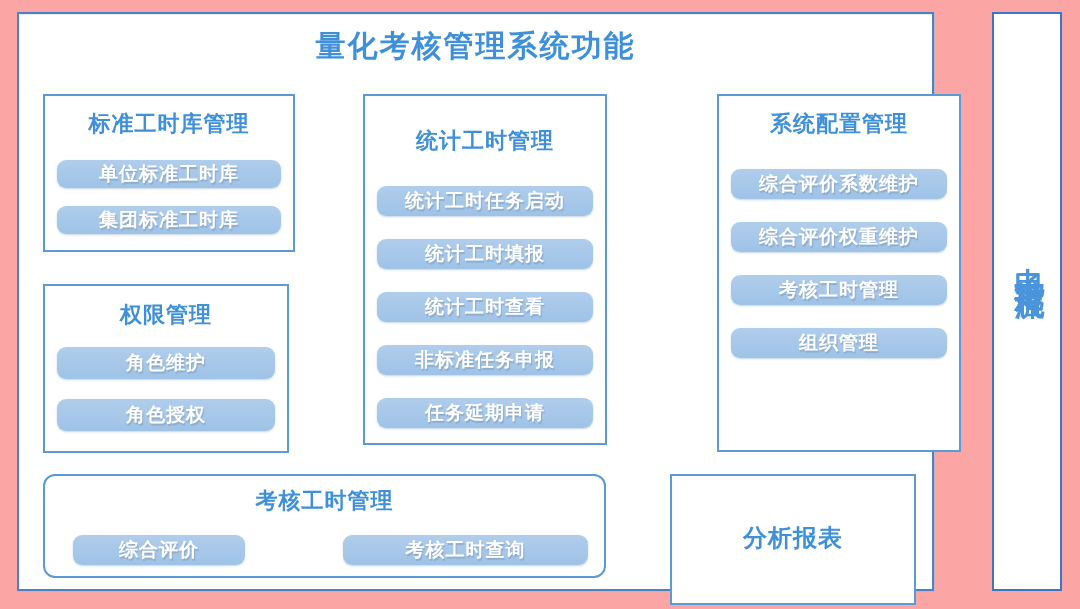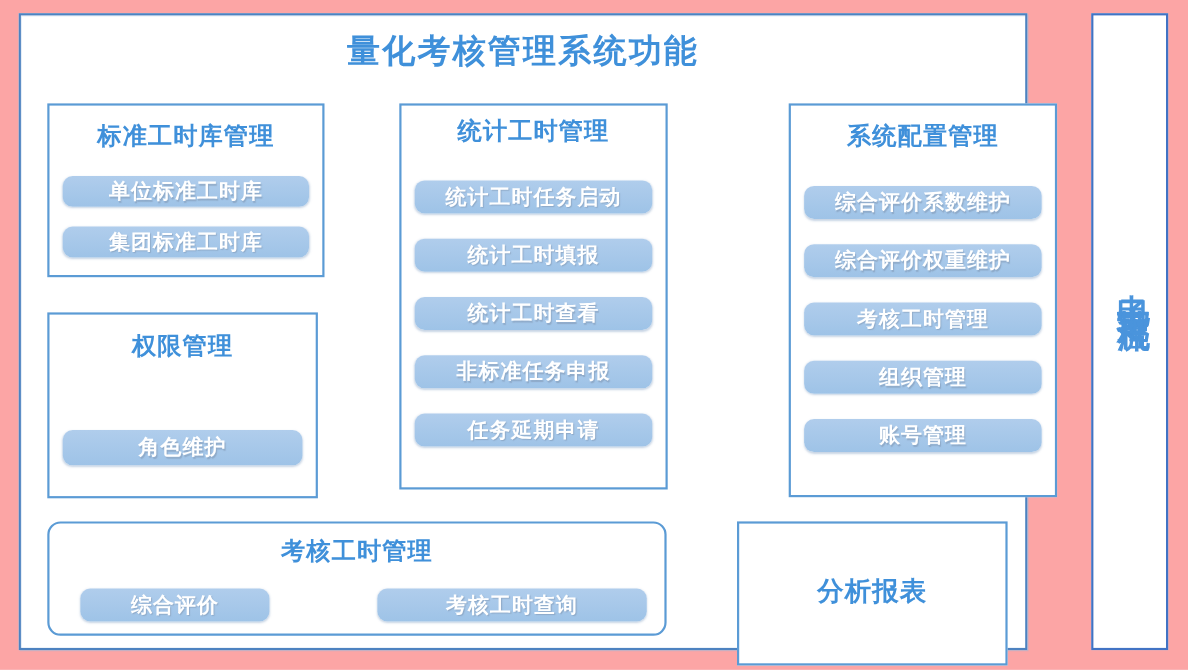--- a/index.html
+++ b/index.html
@@ -72,29 +72,29 @@
     align-items: center;
     justify-content: center;
     text-shadow: 1px 1.5px 1px rgba(125,148,175,0.55);
     white-space: nowrap;
   }
   
   .sec-standard   { left: 24px;  top: 80px;  width: 252px; height: 158px; padding-top: 14px; }
   .sec-standard .section-title { margin-bottom: 18px; }
   .sec-standard .feature-btn   { height: 28px; margin-bottom: 18px; }
 
-  .sec-stat       { left: 344px; top: 80px;  width: 244px; height: 351px; padding-top: 8px; }
+  .sec-stat       { left: 344px; top: 80px;  width: 244px; height: 351px; padding-top: 30px; }
   .sec-stat .section-title     { line-height: 34px; margin-bottom: 26px; }
   .sec-stat .feature-btn       { margin-bottom: 23px; }
 
   .sec-config     { left: 652px; top: 80px;  width: 244px; height: 358px; padding-top: 13px; margin-left: 46px; }
   .sec-config .section-title   { line-height: 34px; margin-bottom: 26px; }
   .sec-config .feature-btn     { margin-bottom: 23px; }
 
-  .sec-permission { left: 24px;  top: 270px; width: 246px; height: 169px; padding-top: 15px; gap: 44px; }
+  .sec-permission { left: 24px;  top: 270px; width: 246px; height: 169px; padding-top: 15px; }
   .sec-permission .section-title { margin-bottom: 14px; }
   .sec-permission .feature-btn   { height: 32px; margin-bottom: 20px; }
 
   .sec-assessment { left: 24px;  top: 460px; width: 563px; height: 104px; padding-top: 11px; position: absolute; border-radius: 12px; }
   .sec-assessment .section-title { margin-bottom: 0; }
   .sec-assessment .btn-row { position: relative; flex: 1 1 auto; }
   .sec-assessment .feature-btn { position: absolute; margin: 0; }
   .btn-comprehensive-eval { left: 28px;  top: 16px; width: 172px; height: 30px; }
   .btn-assessment-query   { left: 298px; top: 16px; width: 245px; height: 30px; }
 
@@ -147,21 +147,20 @@
       <div class="feature-btn">非标准任务申报</div>
       <div class="feature-btn">任务延期申请</div>
     </div>
 
     <div class="section sec-config">
       <div class="section-title">系统配置管理</div>
       <div class="feature-btn">综合评价系数维护</div>
       <div class="feature-btn">综合评价权重维护</div>
       <div class="feature-btn">考核工时管理</div>
       <div class="feature-btn">组织管理</div>
-      <div class="feature-btn">账号管理</div>
     </div>
 
     <div class="section sec-permission">
       <div class="section-title">权限管理</div>
       <div class="feature-btn">角色维护</div>
       <div class="feature-btn">角色授权</div>
     </div>
 
     <div class="section sec-assessment">
       <div class="section-title">考核工时管理</div>

